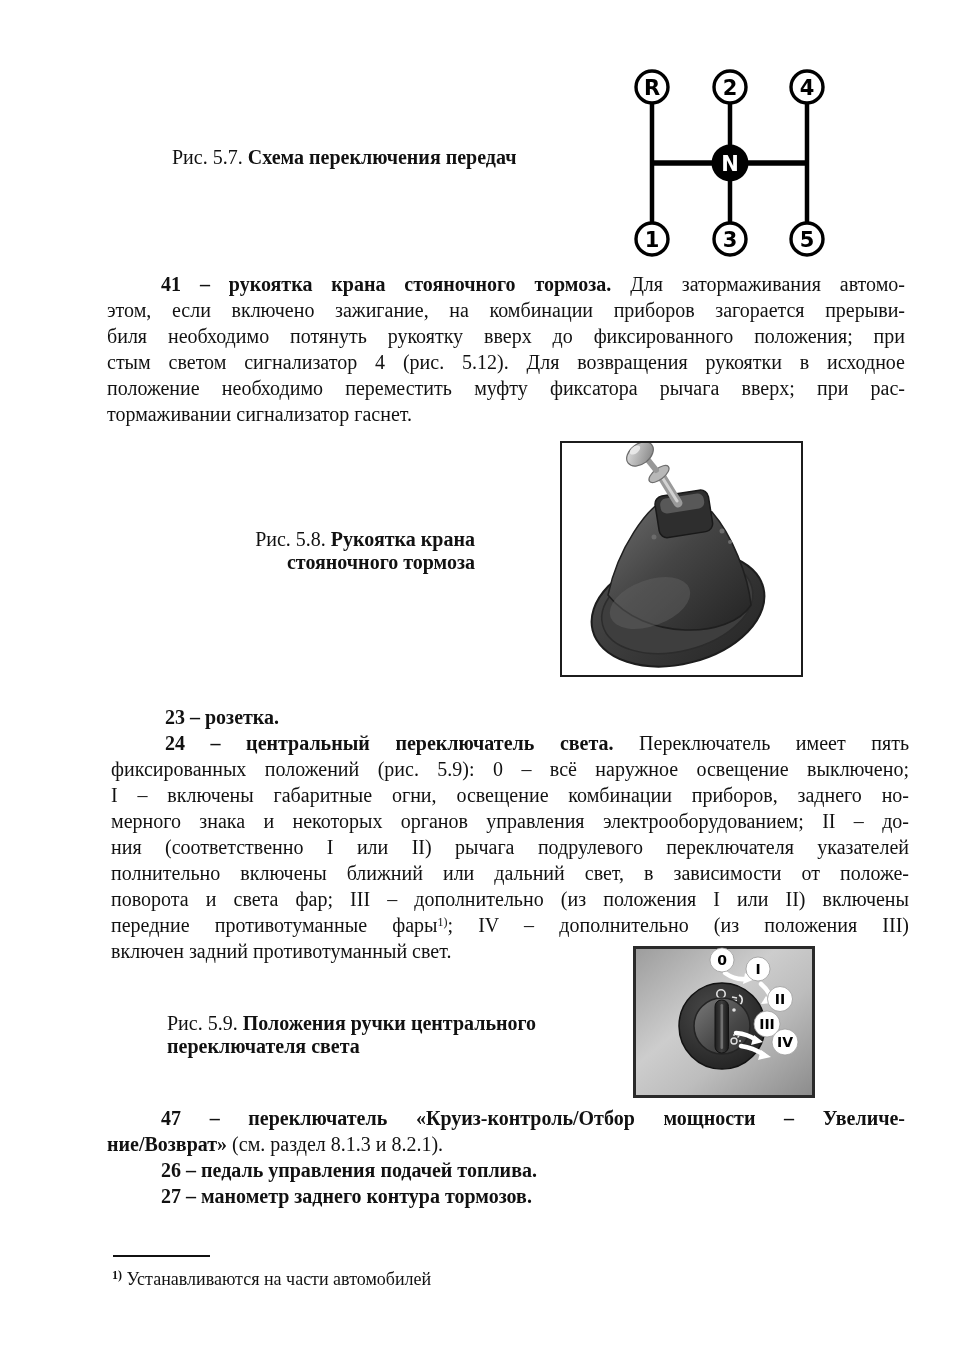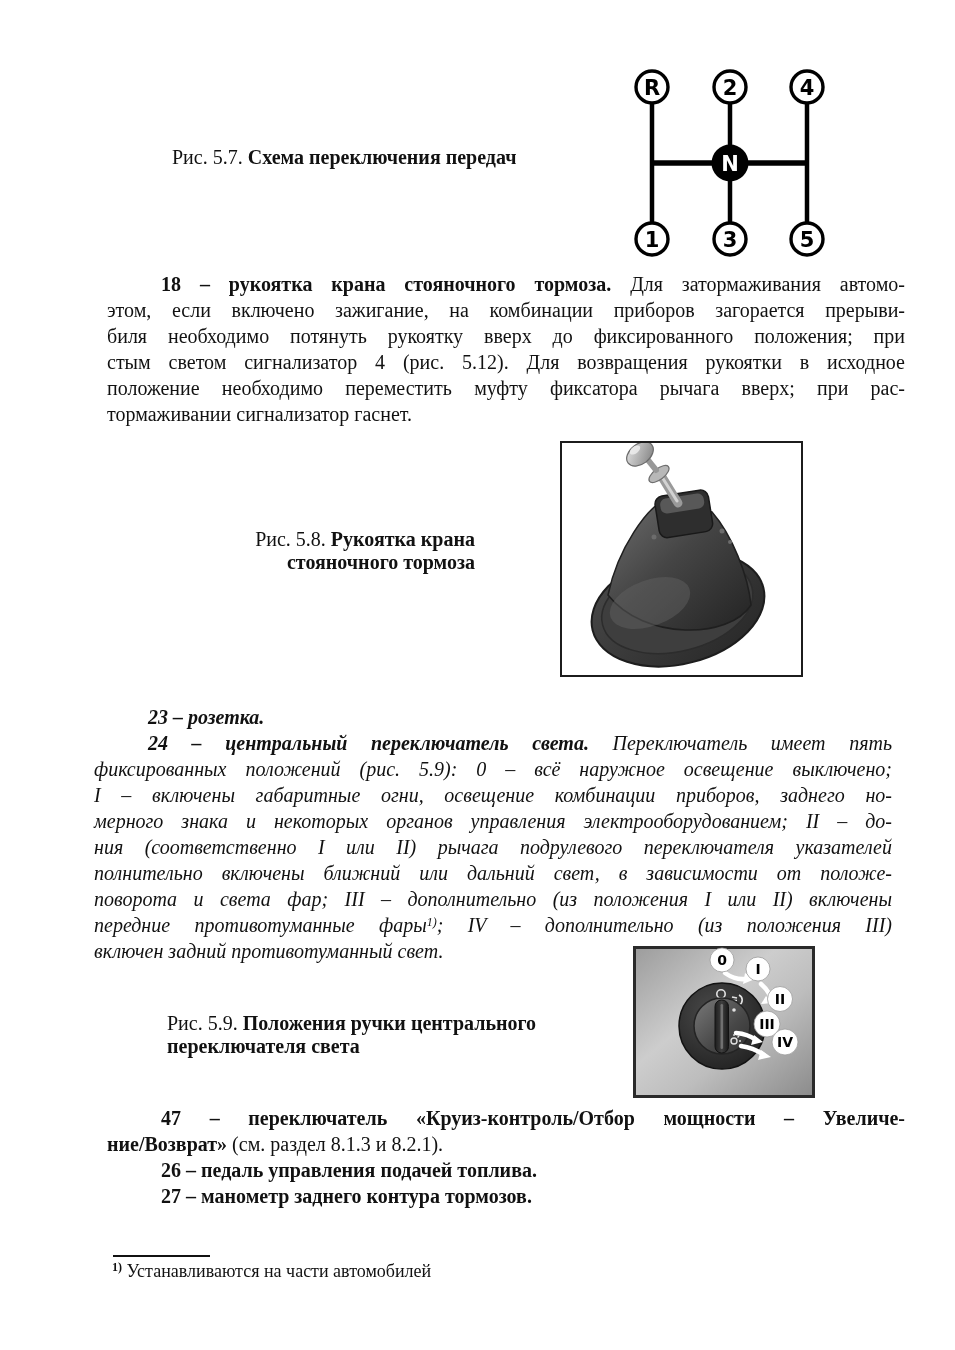--- a/index.html
+++ b/index.html
@@ -18,21 +18,21 @@
   .tline .b,.cap .b{font-weight:bold;margin-top:16px;}
   .tline sup{font-size:12px;vertical-align:6px;line-height:0;}
   
   .cap{font-size:20px;line-height:23px;}
   .cap .tline{line-height:23px;}
   .cap-center{text-align:right;}
   
   .figbox{border:2px solid #1c1c1c;background:#fff;box-sizing:border-box;}
   
   .footrule{background:#111;height:2px;}
-  .footnote{font-size:18px;line-height:22px;}
+  .footnote{font-size:18px;line-height:22px;margin-top:8px;}
   .footnote sup{font-size:12px;vertical-align:6px;font-weight:bold;line-height:0;}
   svg text{font-family:"DejaVu Sans","Liberation Sans",sans-serif;}
 </style>
 </head>
 <body>
 
 <div class="page">
 
   <svg class="abs" style="left:633px;top:68px;" width="192" height="190" viewBox="0 0 192 190">
     <g stroke="#000" stroke-width="4.5">
@@ -59,21 +59,21 @@
       <text x="97" y="179">3</text>
       <text x="174" y="179">5</text>
     </g>
   </svg>
 
   <div class="abs cap" style="left:172px;top:146px;">
       <div class="tline"><span>Рис. 5.7. </span><span class="b">Схема переключения передач</span></div>
     </div>
 
   <div class="abs tblock" style="left:107px;top:271px;width:798px;">
-      <div class="tline just ind"><span class="b">18 – рукоятка крана стояночного тормоза.</span><span> Для затормаживания автомо-</span></div>
+      <div class="tline just ind"><span class="b">41 – рукоятка крана стояночного тормоза.</span><span> Для затормаживания автомо-</span></div>
       <div class="tline just"><span>этом, если включено зажигание, на комбинации приборов загорается прерыви-</span></div>
       <div class="tline just"><span>биля необходимо потянуть рукоятку вверх до фиксированного положения; при</span></div>
       <div class="tline just"><span>стым светом сигнализатор 4 (рис. 5.12). Для возвращения рукоятки в исходное</span></div>
       <div class="tline just"><span>положение необходимо переместить муфту фиксатора рычага вверх; при рас-</span></div>
       <div class="tline"><span>тормаживании сигнализатор гаснет.</span></div>
     </div>
 
   <div class="abs figbox" style="left:560px;top:441px;width:243px;height:236px;">
     <svg width="239" height="232" viewBox="0 0 239 232">
       <defs>
@@ -115,21 +115,21 @@
       <ellipse cx="78" cy="11" rx="15" ry="10" fill="url(#gMetal)" stroke="#6a6a6a" stroke-width="1.2" transform="rotate(-38 78 11)"></ellipse>
       <ellipse cx="73" cy="7" rx="6" ry="3.5" fill="#f0f0f0" opacity="0.8" transform="rotate(-38 73 7)"></ellipse>
     </svg>
   </div>
 
   <div class="abs cap cap-center" style="left:255px;top:528px;width:220px;">
       <div class="tline"><span>Рис. 5.8. </span><span class="b">Рукоятка крана</span></div>
       <div class="tline"><span class="b">стояночного тормоза</span></div>
     </div>
 
-  <div class="abs tblock" style="left:94px;top:704px;width:798px;font-style:italic;">
+  <div class="abs tblock" style="left:111px;top:704px;width:798px;">
       <div class="tline ind"><span class="b">23 – розетка.</span></div>
       <div class="tline just ind"><span class="b">24 – центральный переключатель света.</span><span> Переключатель имеет пять</span></div>
       <div class="tline just"><span>фиксированных положений (рис. 5.9): 0 – всё наружное освещение выключено;</span></div>
       <div class="tline just"><span>I – включены габаритные огни, освещение комбинации приборов, заднего но-</span></div>
       <div class="tline just"><span>мерного знака и некоторых органов управления электрооборудованием; II – до-</span></div>
       <div class="tline just"><span>ния (соответственно I или II) рычага подрулевого переключателя указателей</span></div>
       <div class="tline just"><span>полнительно включены ближний или дальний свет, в зависимости от положе-</span></div>
       <div class="tline just"><span>поворота и света фар; III – дополнительно (из положения I или II) включены</span></div>
       <div class="tline just"><span>передние противотуманные фары</span><sup>1)</sup><span>; IV – дополнительно (из положения III)</span></div>
       <div class="tline"><span>включен задний противотуманный свет.</span></div>

